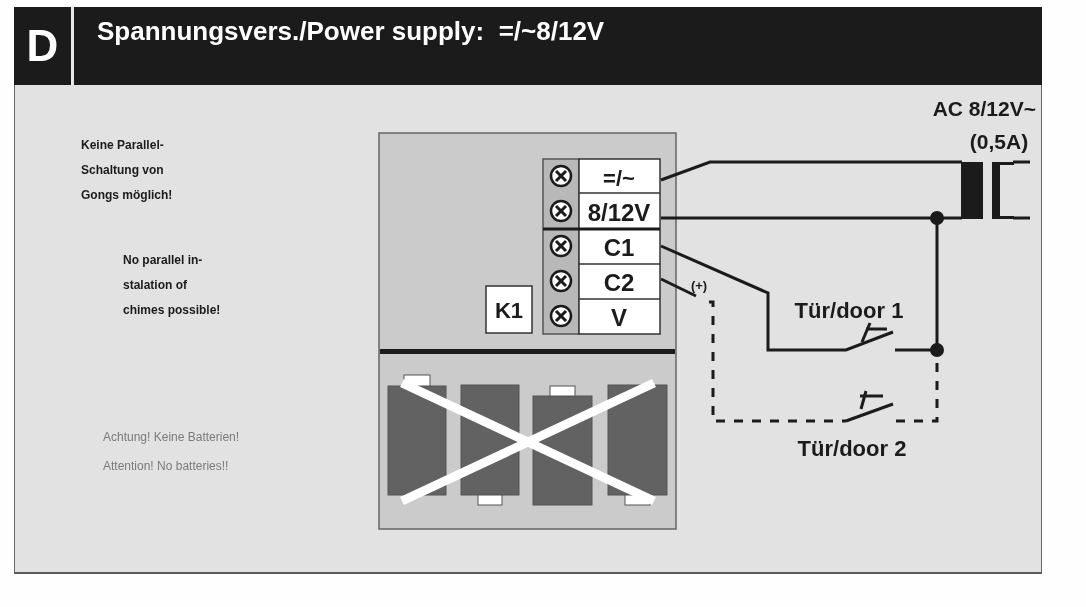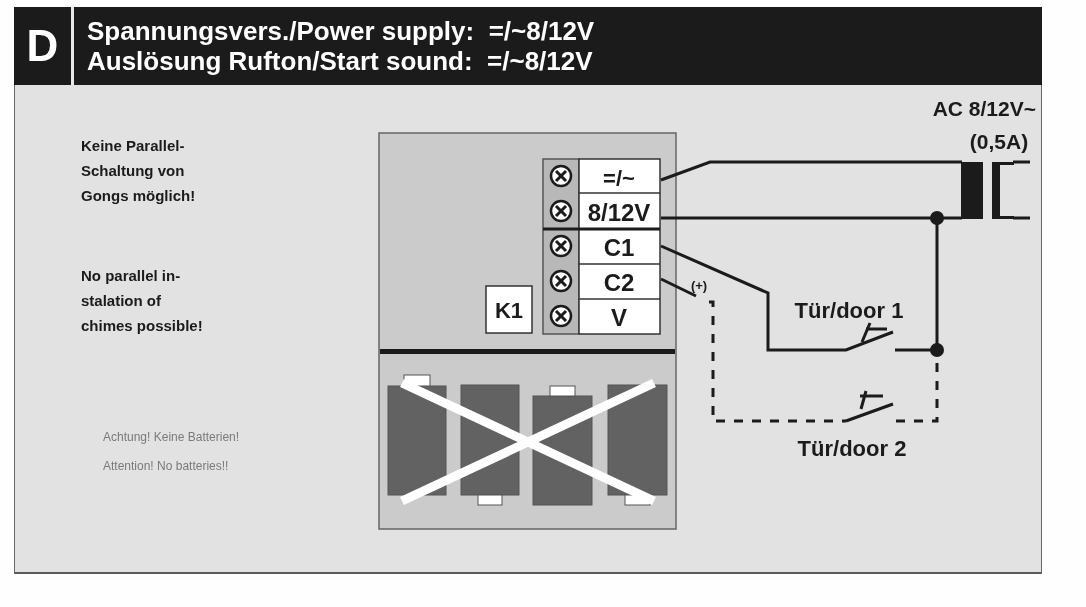--- a/index.html
+++ b/index.html
@@ -5,40 +5,39 @@
   html, body { margin:0; padding:0; background:#fefefe; }
   body { width:1086px; height:607px; position:relative; overflow:hidden;
          font-family:"Liberation Sans", sans-serif; }
   .frame { position:absolute; left:14px; top:7px; width:1028px; height:567px;
            background:#e2e2e2; border:1px solid #6a6a6a; box-sizing:border-box;
            border-bottom:2px solid #5a5a5a; }
   .header { position:absolute; left:14px; top:7px; width:1028px; height:78px; background:#1b1b1b; }
   .hdr-letter { position:absolute; left:0; top:0; width:57px; height:78px; color:#fff;
                 font-weight:bold; font-size:44px; line-height:78px; text-align:center; }
   .hdr-divider { position:absolute; left:57px; top:0; width:3px; height:78px; background:#e8e8e8; }
-  .hdr-line { position:absolute; left:73px; color:#fff; font-weight:bold; font-size:26px;
+  .hdr-line { position:absolute; left:83px; color:#fff; font-weight:bold; font-size:26px;
               white-space:pre; line-height:28px; }
   .hdr-l1 { top:10px; } .hdr-l2 { top:40px; }
-  .note { position:absolute; left:81px; font-weight:bold; font-size:15px; line-height:25px;
+  .note { position:absolute; left:81px; font-weight:bold; font-size:12px; line-height:25px;
           color:#1b1b1b; white-space:pre; }
-  .note-de { top:133px; } .note-en { top:263px; }
+  .note-de { top:133px; } .note-en { top:248px;margin-left:42px; }
   .warn { position:absolute; left:103px; top:423px; font-size:12px; line-height:29px;
           color:#7a7a7a; white-space:pre; }
   svg { position:absolute; left:0; top:0; }
   .t { font-family:"Liberation Sans", sans-serif; font-weight:bold; fill:#1b1b1b; }
 </style>
 </head>
 <body>
 
 <div class="frame"></div>
 <div class="header">
   <div class="hdr-letter">D</div>
   <div class="hdr-divider"></div>
   <div class="hdr-line hdr-l1">Spannungsvers./Power supply:  =/~8/12V</div>
-  <div class="hdr-line hdr-l2">Auslösung Rufton/Start sound:  =/~8/12V</div>
 </div>
 
 <div class="note note-de">Keine Parallel-
 Schaltung von
 Gongs möglich!</div>
 <div class="note note-en">No parallel in-
 stalation of
 chimes possible!</div>
 
 <svg width="1086" height="607">

